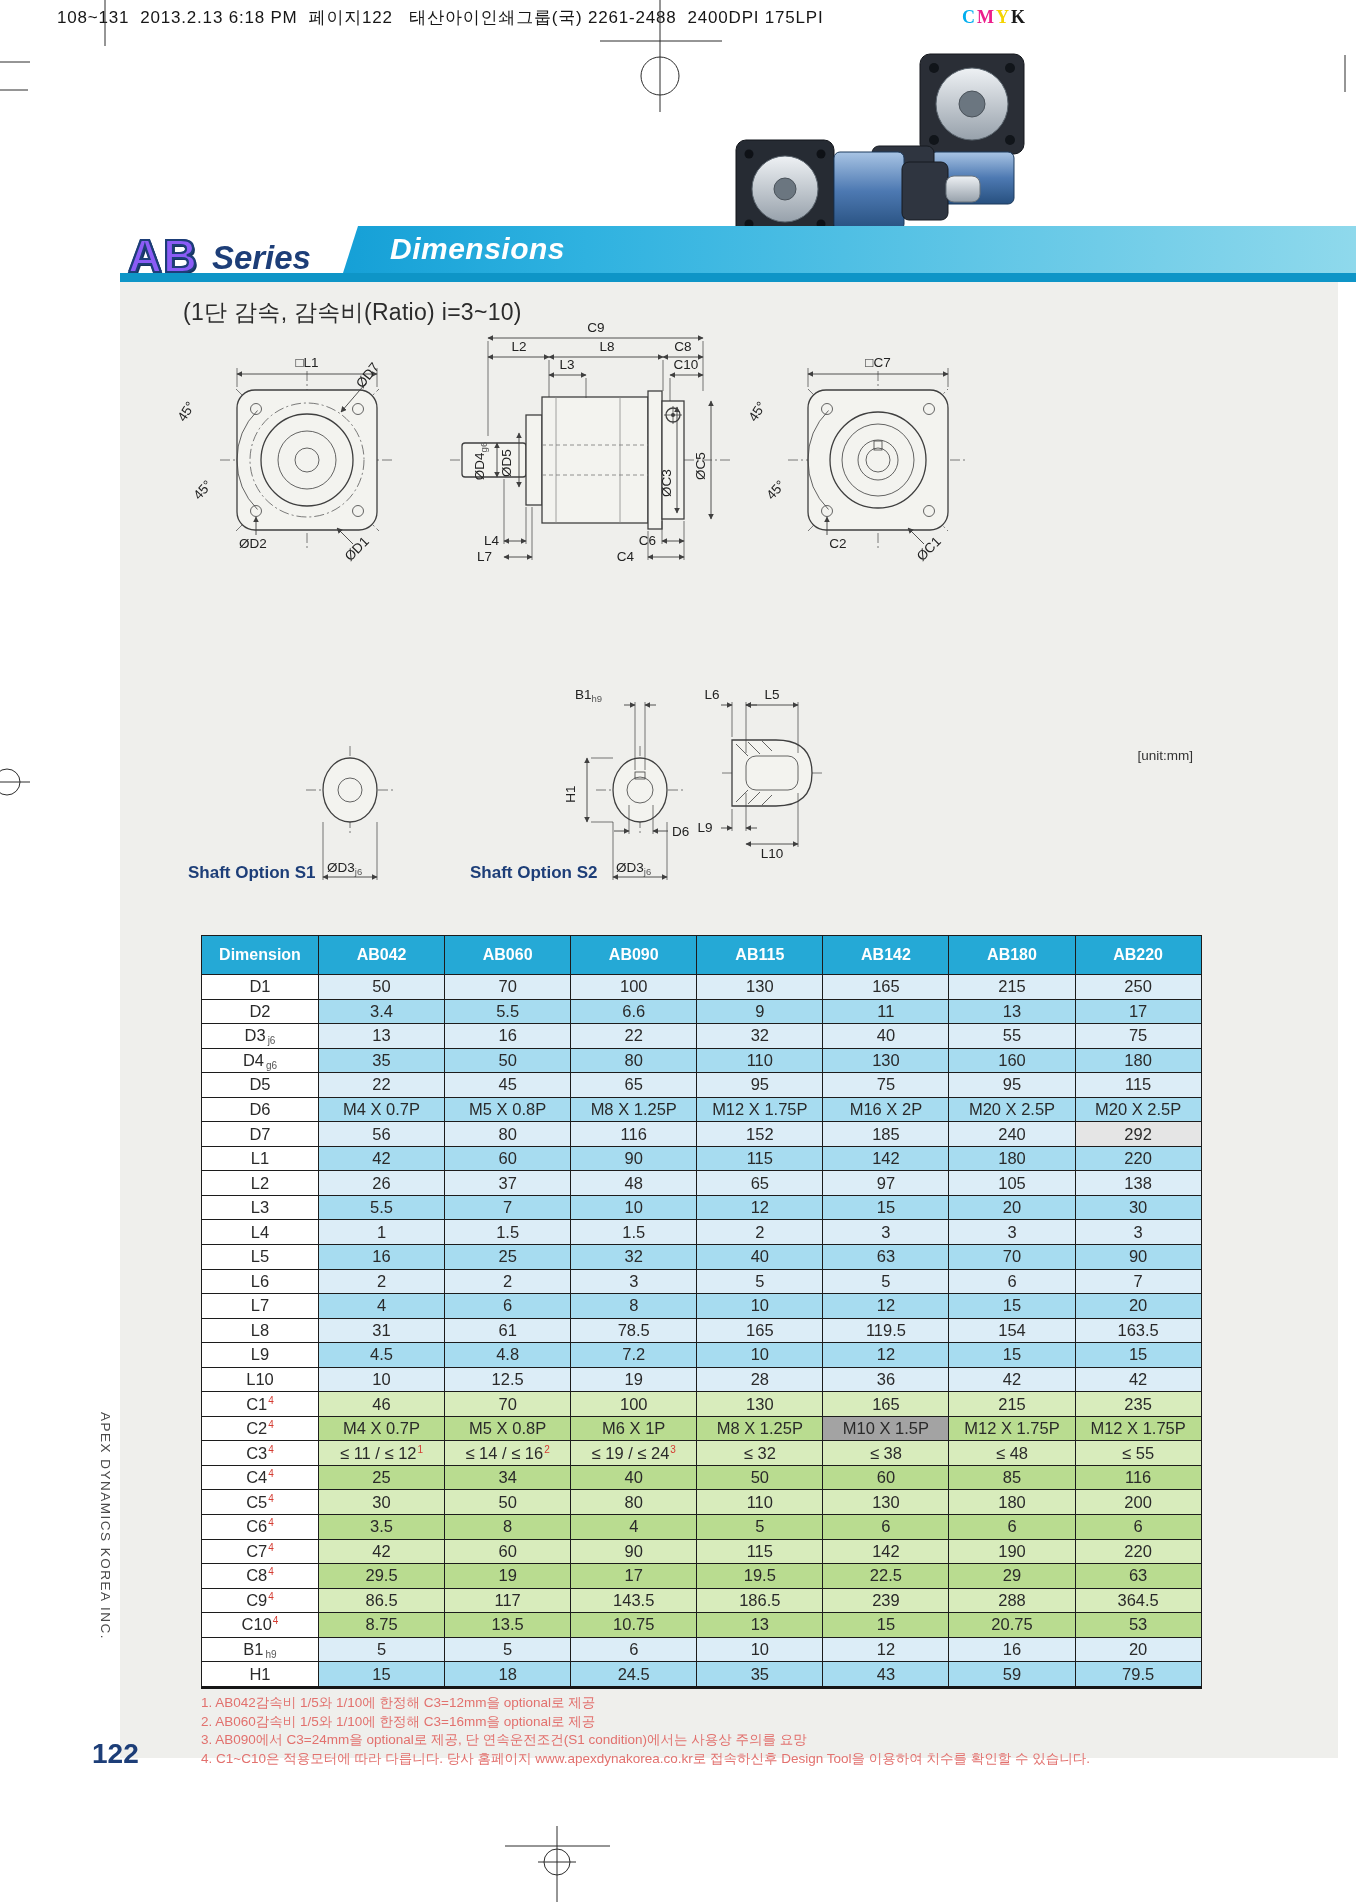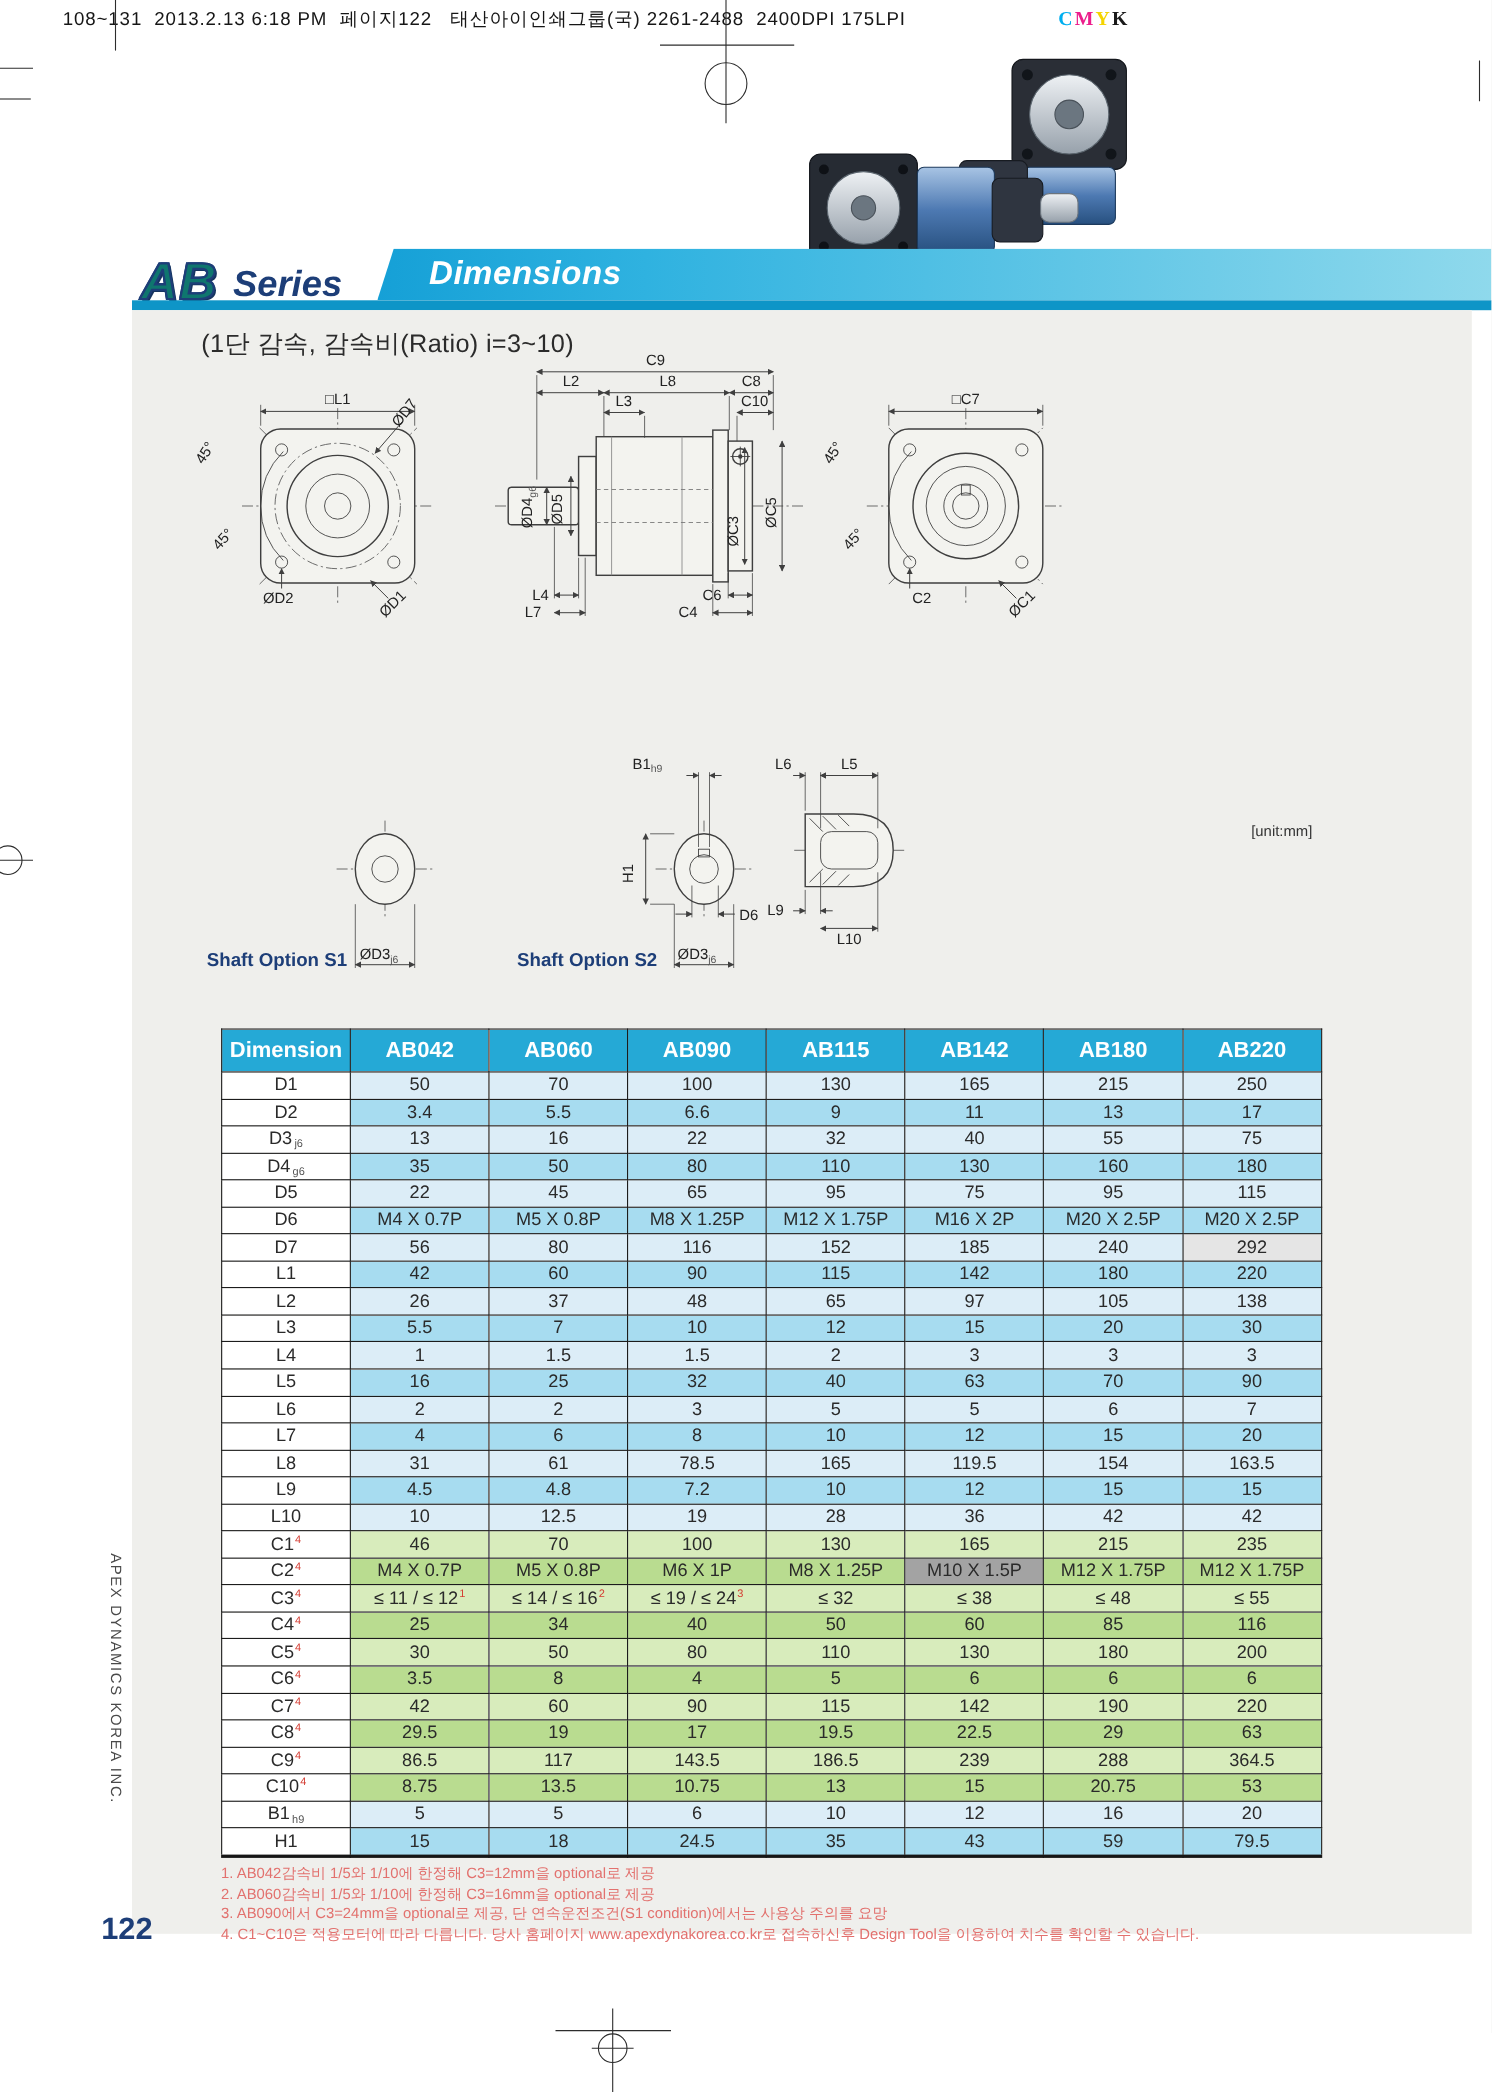--- a/index.html
+++ b/index.html
@@ -7,41 +7,41 @@
     width:1356px;height:1902px;position:relative;background:#fff;
     font-family:"Liberation Sans",sans-serif;overflow:hidden;color:#222;
   }
   .abs{position:absolute;}
   
   .slug{left:57px;top:6px;font-size:17px;letter-spacing:.8px;color:#161616;white-space:pre;}
   .cmyk{left:962px;top:7px;font-family:"Liberation Serif",serif;font-weight:bold;font-size:18px;letter-spacing:2px;}
   
   .logoRow{left:128px;top:228px;height:50px;display:flex;align-items:flex-end;}
   .abLogo{
-    font-size:47px;font-style:italic;font-weight:900;line-height:44px;
-    color:#0f766e;-webkit-text-stroke:2px #1d3e78;
+    font-size:47px;font-weight:900;line-height:44px;
+    color:#8b5cf6;-webkit-text-stroke:2px #1d3e78;
     text-shadow:2px 2px 0 #16345f,-1px -1px 0 #1d3e78,1px -1px 0 #1d3e78,-1px 1px 0 #1d3e78;
     letter-spacing:1px;
   }
   .seriesTxt{font-size:33px;font-style:italic;font-weight:bold;color:#1d3e78;margin-left:14px;line-height:40px;}
   .banner{
     left:330px;top:226px;width:1026px;height:47px;
     background:linear-gradient(90deg,#149fd6 0%,#2fb2e0 25%,#8fd9ec 100%);
     clip-path:polygon(28px 0,100% 0,100% 100%,13px 100%);
   }
   .bannerTxt{margin:6px 0 0 60px;font-size:30px;font-style:italic;font-weight:bold;color:#fff;letter-spacing:.5px;}
   .blueRule{left:120px;top:273px;width:1236px;height:9px;background:#0e95c7;}
   .greyBg{left:120px;top:282px;width:1218px;height:1476px;background:#efefec;}
   .subtitle{left:183px;top:297px;font-size:23px;color:#2b2b2b;font-weight:500;letter-spacing:.3px;}
   .unitLbl{left:1040px;top:748px;width:153px;text-align:right;font-size:13.5px;color:#333;}
   
   .tblWrap{left:201px;top:935px;}
   table.dim{border-collapse:collapse;table-layout:fixed;width:992px;border-bottom:3px solid #161616;}
   table.dim th,table.dim td{border:1px solid #1c1c1c;text-align:center;padding:0;overflow:hidden;}
-  table.dim th{height:38px;background:#25a9d6;color:#fff;font-size:20px;font-weight:bold;width:125.1px;}
+  table.dim th{height:38px;background:#25a9d6;color:#fff;font-size:16px;font-weight:bold;width:125.1px;}
   table.dim th.colDim{width:116px;}
   table.dim td{height:23.55px;font-size:16.5px;color:#2a2a2a;}
   td.lbl{background:#fff;}
   .sub{font-size:10px;color:#555;margin-left:2px;position:relative;top:3px;}
   .supr{font-size:10px;color:#d43c32;position:relative;top:-6px;margin-left:1px;}
   
   .foot{left:201px;top:1694px;width:1000px;font-size:13.5px;line-height:18.5px;color:#e2716e;}
   
   .sideTxt{left:98px;top:1412px;height:330px;writing-mode:vertical-rl;font-size:13.5px;color:#4a4a4a;letter-spacing:1.5px;}
   .pageNum{left:92px;top:1738px;font-size:28px;font-weight:bold;color:#1d3e78;}

